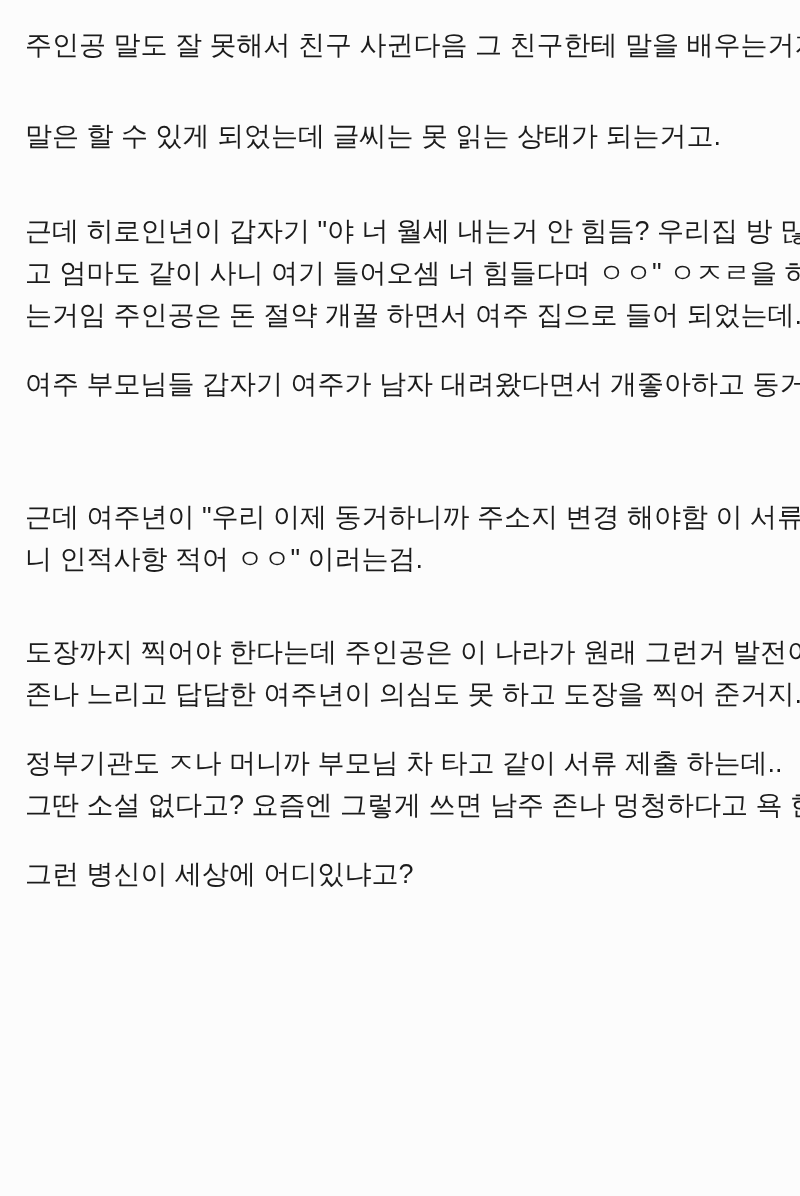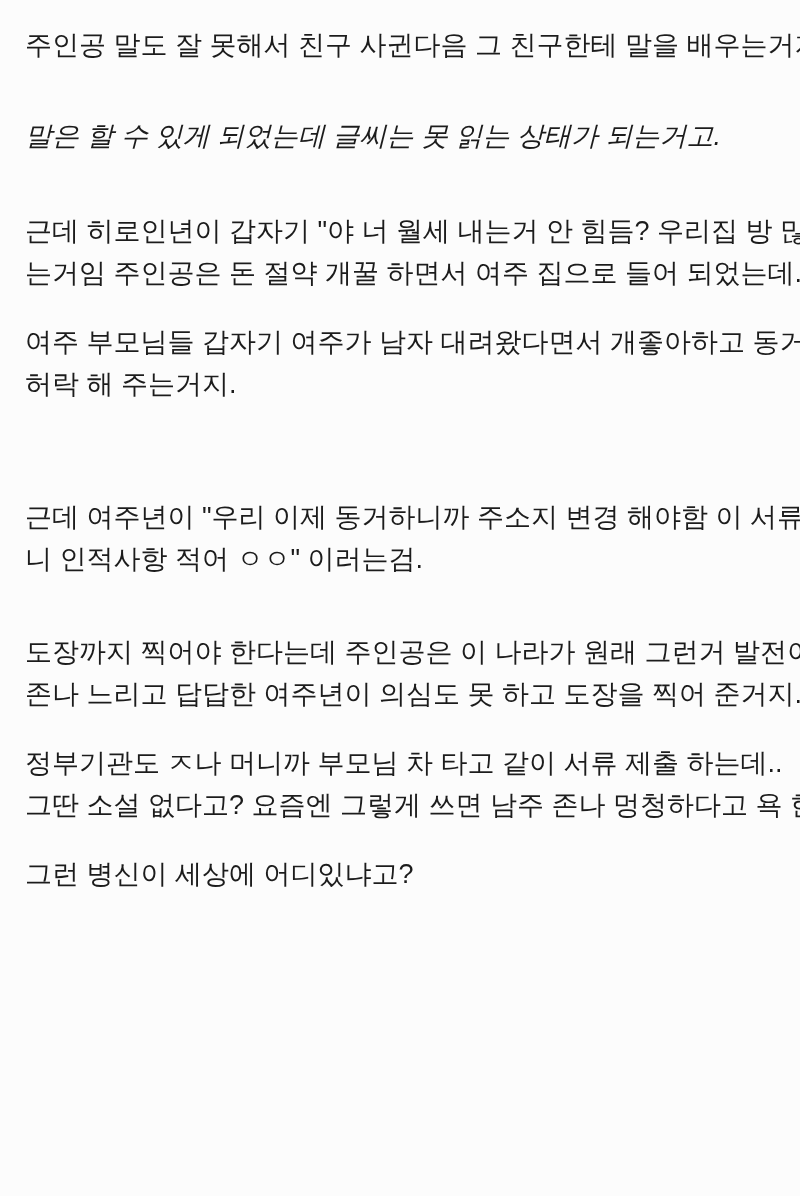--- a/index.html
+++ b/index.html
@@ -21,21 +21,21 @@
     font-size: 27px;
     line-height: 42px;
     color: #1c1c1c;
     font-weight: 400;
   }
   .para {
     margin: 0;
     padding: 0;
   }
   .para:nth-of-type(1)  { margin-bottom: 49px; }
-  .para:nth-of-type(2)  { margin-bottom: 53px; font-style: italic; }
+  .para:nth-of-type(2)  { margin-bottom: 53px; }
   .para:nth-of-type(3)  { margin-bottom: 52px; }
   .para:nth-of-type(4)  { margin-bottom: 55px; }
   .para:nth-of-type(5)  { margin-bottom: 8px;  }
   .para:nth-of-type(6)  { margin-bottom: 57px; }
   .para:nth-of-type(7)  { margin-bottom: 91px; }
   .para:nth-of-type(8)  { margin-bottom: 57px; }
   .para:nth-of-type(9)  { margin-bottom: 51px; }
   .para:nth-of-type(10) { margin-bottom: 0;   }
   .line {
     white-space: nowrap;
@@ -50,27 +50,27 @@
     <span class="line">주인공 말도 잘 못해서 친구 사귄다음 그 친구한테 말을 배우는거지.</span>
   </p>
 
   <p class="para">
     <span class="line">말은 할 수 있게 되었는데 글씨는 못 읽는 상태가 되는거고.</span>
   </p>
 
   <p class="para">
     </p>
     <div class="line">근데 히로인년이 갑자기 "야 너 월세 내는거 안 힘듬? 우리집 방 많</div>
+    <div class="line">고 엄마도 같이 사니 여기 들어오셈 너 힘들다며 ㅇㅇ" ㅇㅈㄹ을 하</div>
     <div class="line">는거임 주인공은 돈 절약 개꿀 하면서 여주 집으로 들어 되었는데.</div>
   <p></p>
 
   <p class="para">
     </p>
     <div class="line">여주 부모님들 갑자기 여주가 남자 대려왔다면서 개좋아하고 동거를</div>
-    <div class="line">허락 해 주는거지.</div>
   <p></p>
 
   <p class="para">
     </p>
     <div class="line">근데 여주년이 "우리 이제 동거하니까 주소지 변경 해야함 이 서류에</div>
     <div class="line">니 인적사항 적어 ㅇㅇ" 이러는검.</div>
   <p></p>
 
   <p class="para">
     </p>

